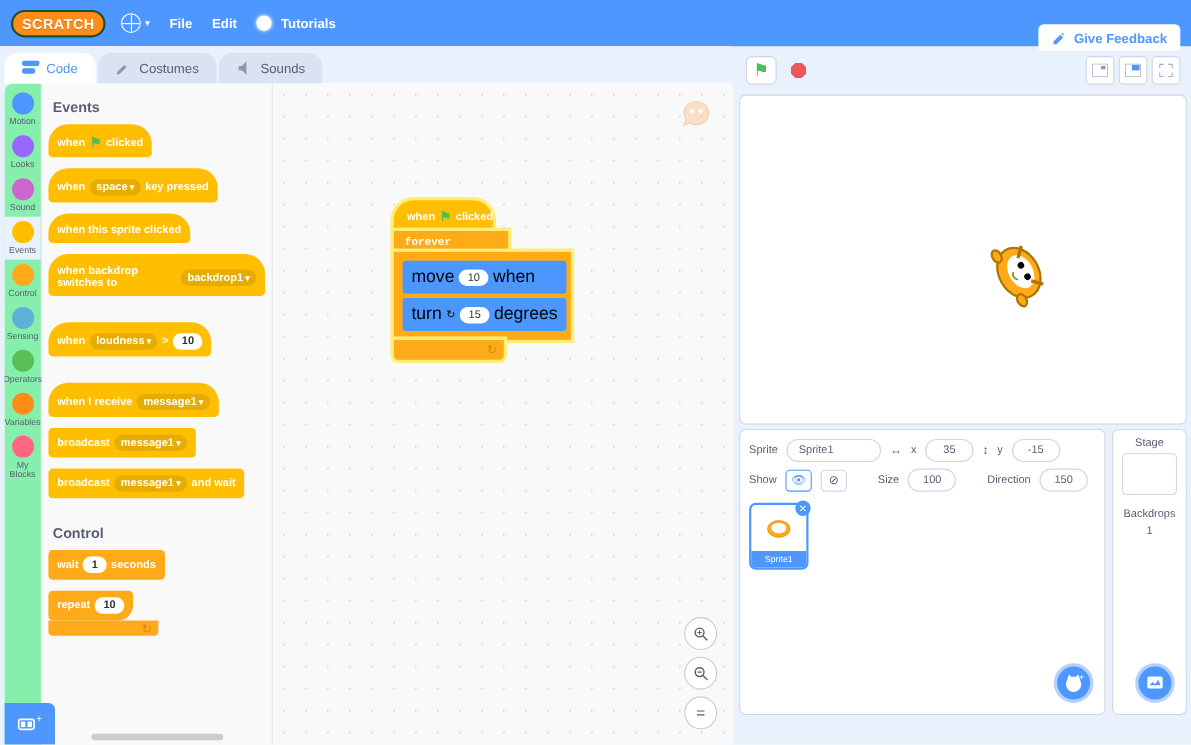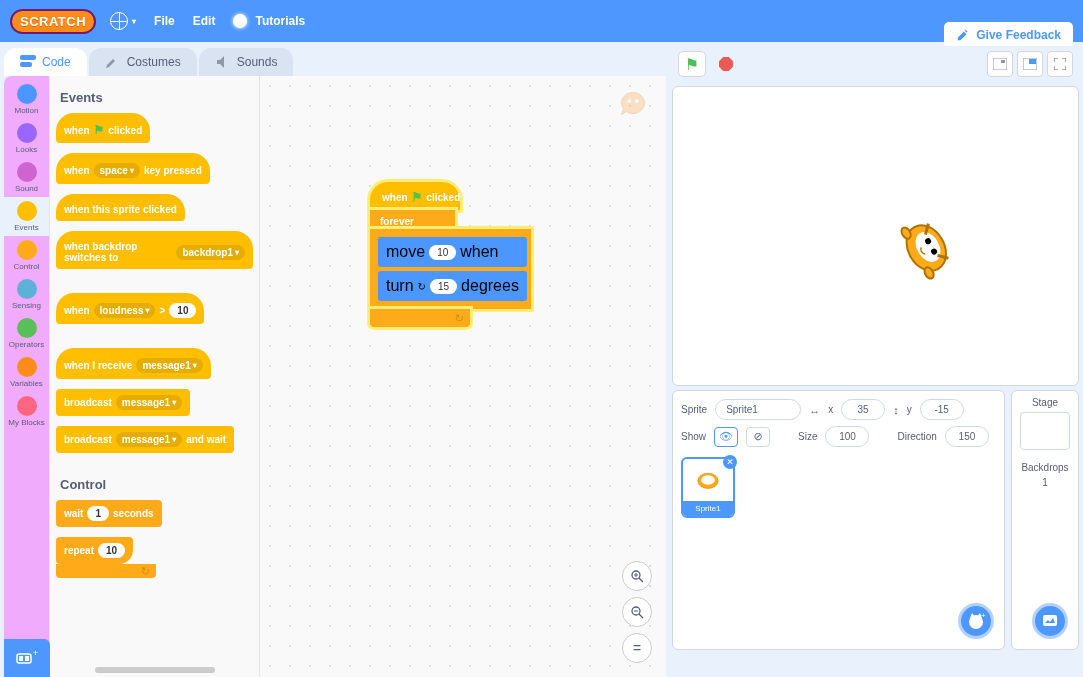--- a/index.html
+++ b/index.html
@@ -1,20 +1,20 @@
 <!DOCTYPE html>
 <html><head>
 <meta charset="utf-8">
 <style>
 * { box-sizing: border-box; margin: 0; padding: 0; font-family: "Helvetica Neue", Arial, sans-serif; }
 body { width: 1083px; height: 677px; overflow: hidden; background: #e9f1fc; }
 
 
 .menubar { height: 42px; background: #4d97ff; display: flex; align-items: center; padding: 0 10px; color: #fff; font-size: 12px; font-weight: bold; }
-.logo { background: #ff8c1a; color: #fff; padding: 3px 8px; border-radius: 14px; font-size: 13px; letter-spacing: 0.5px; border: 2px solid #701a75; margin-right: 14px; text-shadow: 0 1px 0 #d66b00; font-family: "Arial Rounded MT Bold", Arial; }
+.logo { background: #ff8c1a; color: #fff; padding: 3px 8px; border-radius: 14px; font-size: 13px; letter-spacing: 0.5px; border: 2px solid #14532d; margin-right: 14px; text-shadow: 0 1px 0 #d66b00; font-family: "Arial Rounded MT Bold", Arial; }
 .menu-item { margin-right: 18px; cursor: pointer; display: flex; align-items: center; gap: 4px; }
 .globe { width: 18px; height: 18px; border: 1.5px solid #fff; border-radius: 50%; display: inline-block; position: relative; }
 .globe::before { content: ''; position: absolute; top: 0; left: 50%; width: 1px; height: 100%; background: #fff; }
 .globe::after { content: ''; position: absolute; top: 50%; left: 0; height: 1px; width: 100%; background: #fff; }
 .bulb { width: 14px; height: 14px; background: #fff; border-radius: 50%; display: inline-block; margin-right: 4px; box-shadow: 0 0 4px #fff; }
 .feedback-btn { margin-left: auto; background: #fff; color: #4d97ff; padding: 6px 12px; border-radius: 5px; font-size: 12px; font-weight: bold; display: flex; align-items: center; gap: 6px; cursor: pointer; margin-top: 28px; }
 .pencil { width: 14px; height: 14px; display: inline-block; }
 
 
 .main { display: flex; height: calc(100% - 42px); }
@@ -25,21 +25,21 @@
 
 .tabs { display: flex; height: 34px; padding-left: 4px; gap: 2px; align-items: flex-end; }
 .tab { background: #d9e3f2; padding: 7px 16px; font-size: 12px; color: #575e75; border-radius: 12px 12px 0 0; display: flex; align-items: center; gap: 6px; cursor: pointer; }
 .tab.active { background: #fff; color: #4d97ff; }
 .tab-icon { width: 16px; height: 14px; display: inline-block; }
 
 
 .code-area { flex: 1; display: flex; background: #fff; border-radius: 8px 0 0 0; margin-left: 4px; overflow: hidden; position: relative; }
 
 
-.cat-col { width: 46px; background: #f0abfc; border-right: 1px solid #e5e5e5; padding-top: 4px; }
+.cat-col { width: 34px; background: #86efac; border-right: 1px solid #e5e5e5; padding-top: 4px; }
 .cat { display: flex; flex-direction: column; align-items: center; padding: 4px 0; cursor: pointer; }
 .cat.sel { background: #e9f1fc; }
 .cat-dot { width: 20px; height: 20px; border-radius: 50%; margin-bottom: 2px; }
 .cat-label { font-size: 8px; color: #575e75; text-align: center; }
 
 
 .palette { width: 210px; background: #f9f9f9; overflow-y: auto; padding: 8px 6px; border-right: 1px solid #e5e5e5; position: relative; }
 .palette-scroll { position: absolute; bottom: 4px; left: 50%; transform: translateX(-50%); width: 120px; height: 6px; background: #ccc; border-radius: 3px; }
 .pal-heading { font-size: 13px; font-weight: bold; color: #575e75; margin: 6px 0 8px 4px; }
 .block { position: relative; color: #fff; font-size: 10px; font-weight: bold; border-radius: 4px; padding: 6px 8px; margin-bottom: 10px; display: inline-flex; align-items: center; gap: 4px; min-height: 26px; }
@@ -53,21 +53,21 @@
 
 
 .workspace { flex: 1; position: relative; background: #f9f9f9; background-image: radial-gradient(#ddd 1px, transparent 1px); background-size: 20px 20px; }
 .ws-wm { position: absolute; top: 8px; right: 14px; font-size: 28px; opacity: 0.35; }
 .zoom-ctrl { position: absolute; right: 14px; bottom: 14px; display: flex; flex-direction: column; gap: 6px; }
 .zoom-btn { width: 30px; height: 30px; border: 1px solid #ccc; background: #fff; border-radius: 50%; display: flex; align-items: center; justify-content: center; color: #575e75; font-size: 14px; cursor: pointer; }
 
 .script { position: absolute; top: 106px; left: 110px; }
 .scr-block { color: #fff; font-size: 10px; font-weight: bold; padding: 6px 10px; display: flex; align-items: center; gap: 4px; }
 .hat-top { background: #ffbf00; border-radius: 18px 18px 0 0; box-shadow: 0 0 0 3px #ffed74; padding: 8px 12px 6px 12px; width: 90px; }
-.forever { background: #ffab19; width: 85px; box-shadow: 0 0 0 3px #ffed74; padding: 6px 10px 2px 10px; }
+.forever { background: #ffab19; width: 104px; box-shadow: 0 0 0 3px #ffed74; padding: 6px 10px 2px 10px; font-family: Liberation Mono, monospace; }
 .forever-body { background: #ffab19; padding: 4px 4px 4px 8px; box-shadow: 0 0 0 3px #ffed74; }
 .inner-block { background: #4c97ff; margin: 4px 0; padding: 6px 8px; border-radius: 3px; display: flex; align-items: center; gap: 4px; }
 .forever-foot { background: #ffab19; height: 18px; width: 100px; border-radius: 0 0 4px 4px; box-shadow: 0 0 0 3px #ffed74; display: flex; justify-content: flex-end; align-items: center; padding-right: 6px; }
 .rearrow { color: #cf8b17; font-size: 11px; }
 .rot-icon { font-size: 10px; }
 
 
 .addon { position: absolute; bottom: 0; left: 0; width: 46px; height: 38px; background: #4d97ff; display: flex; align-items: center; justify-content: center; color: #fff; font-size: 18px; cursor: pointer; border-radius: 0 6px 0 0; }
 
 

